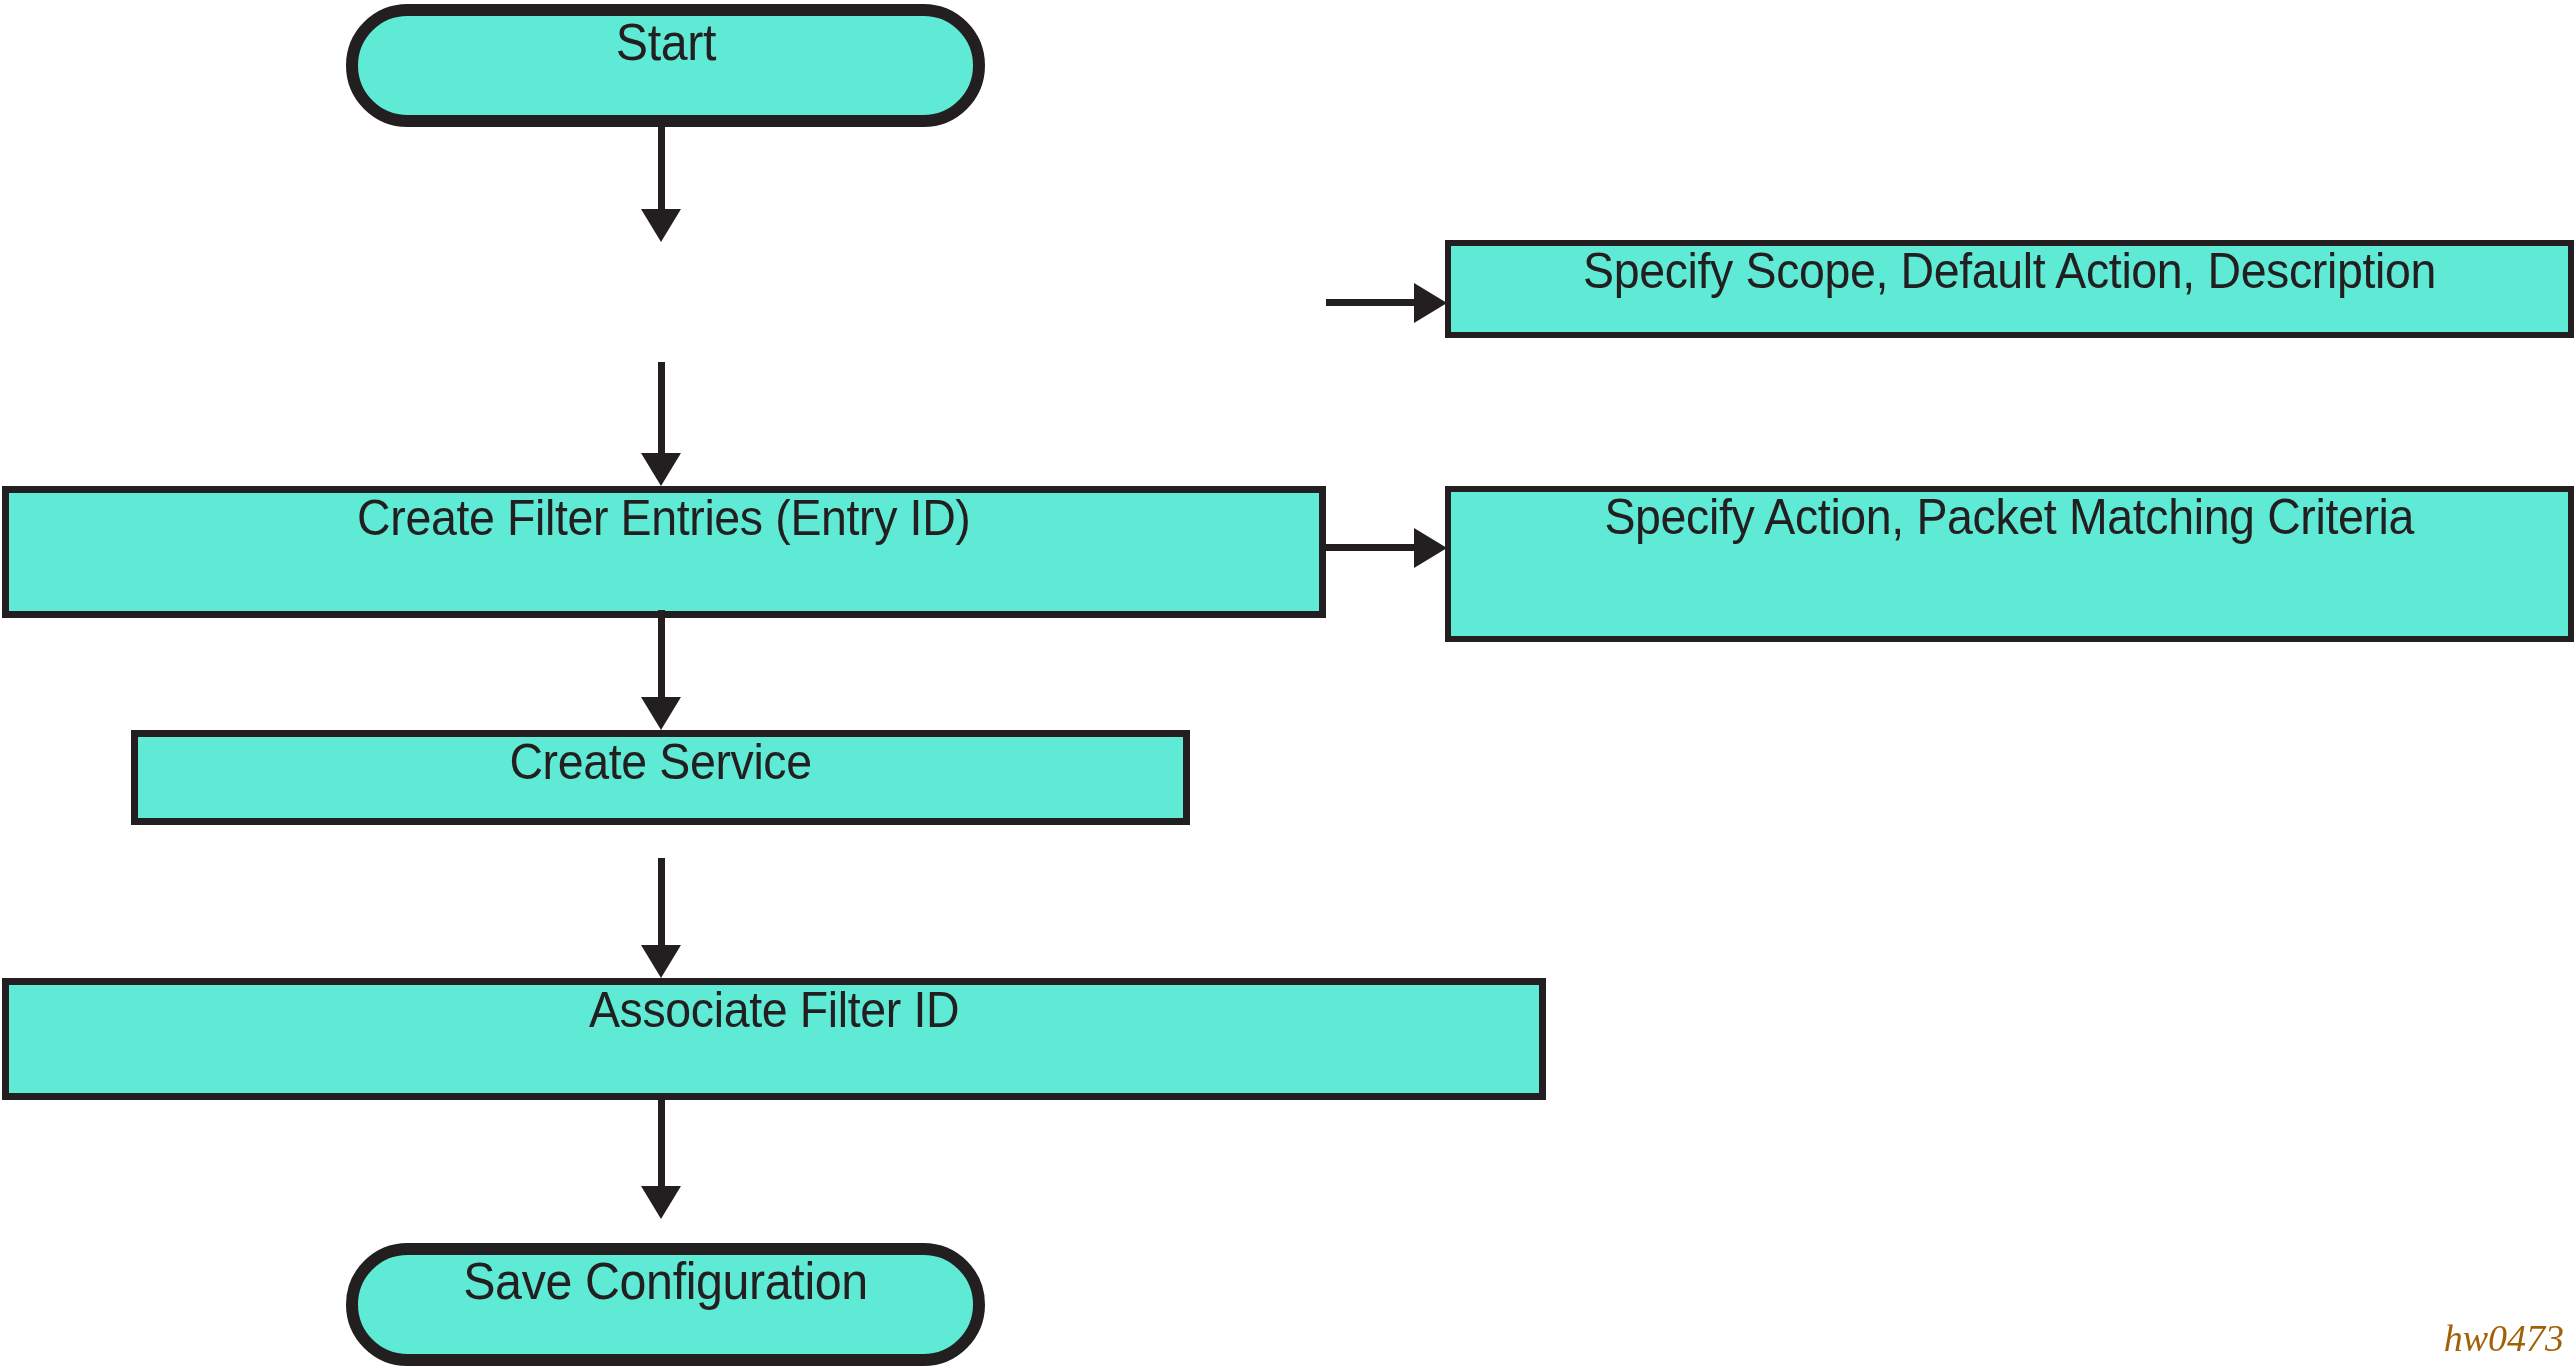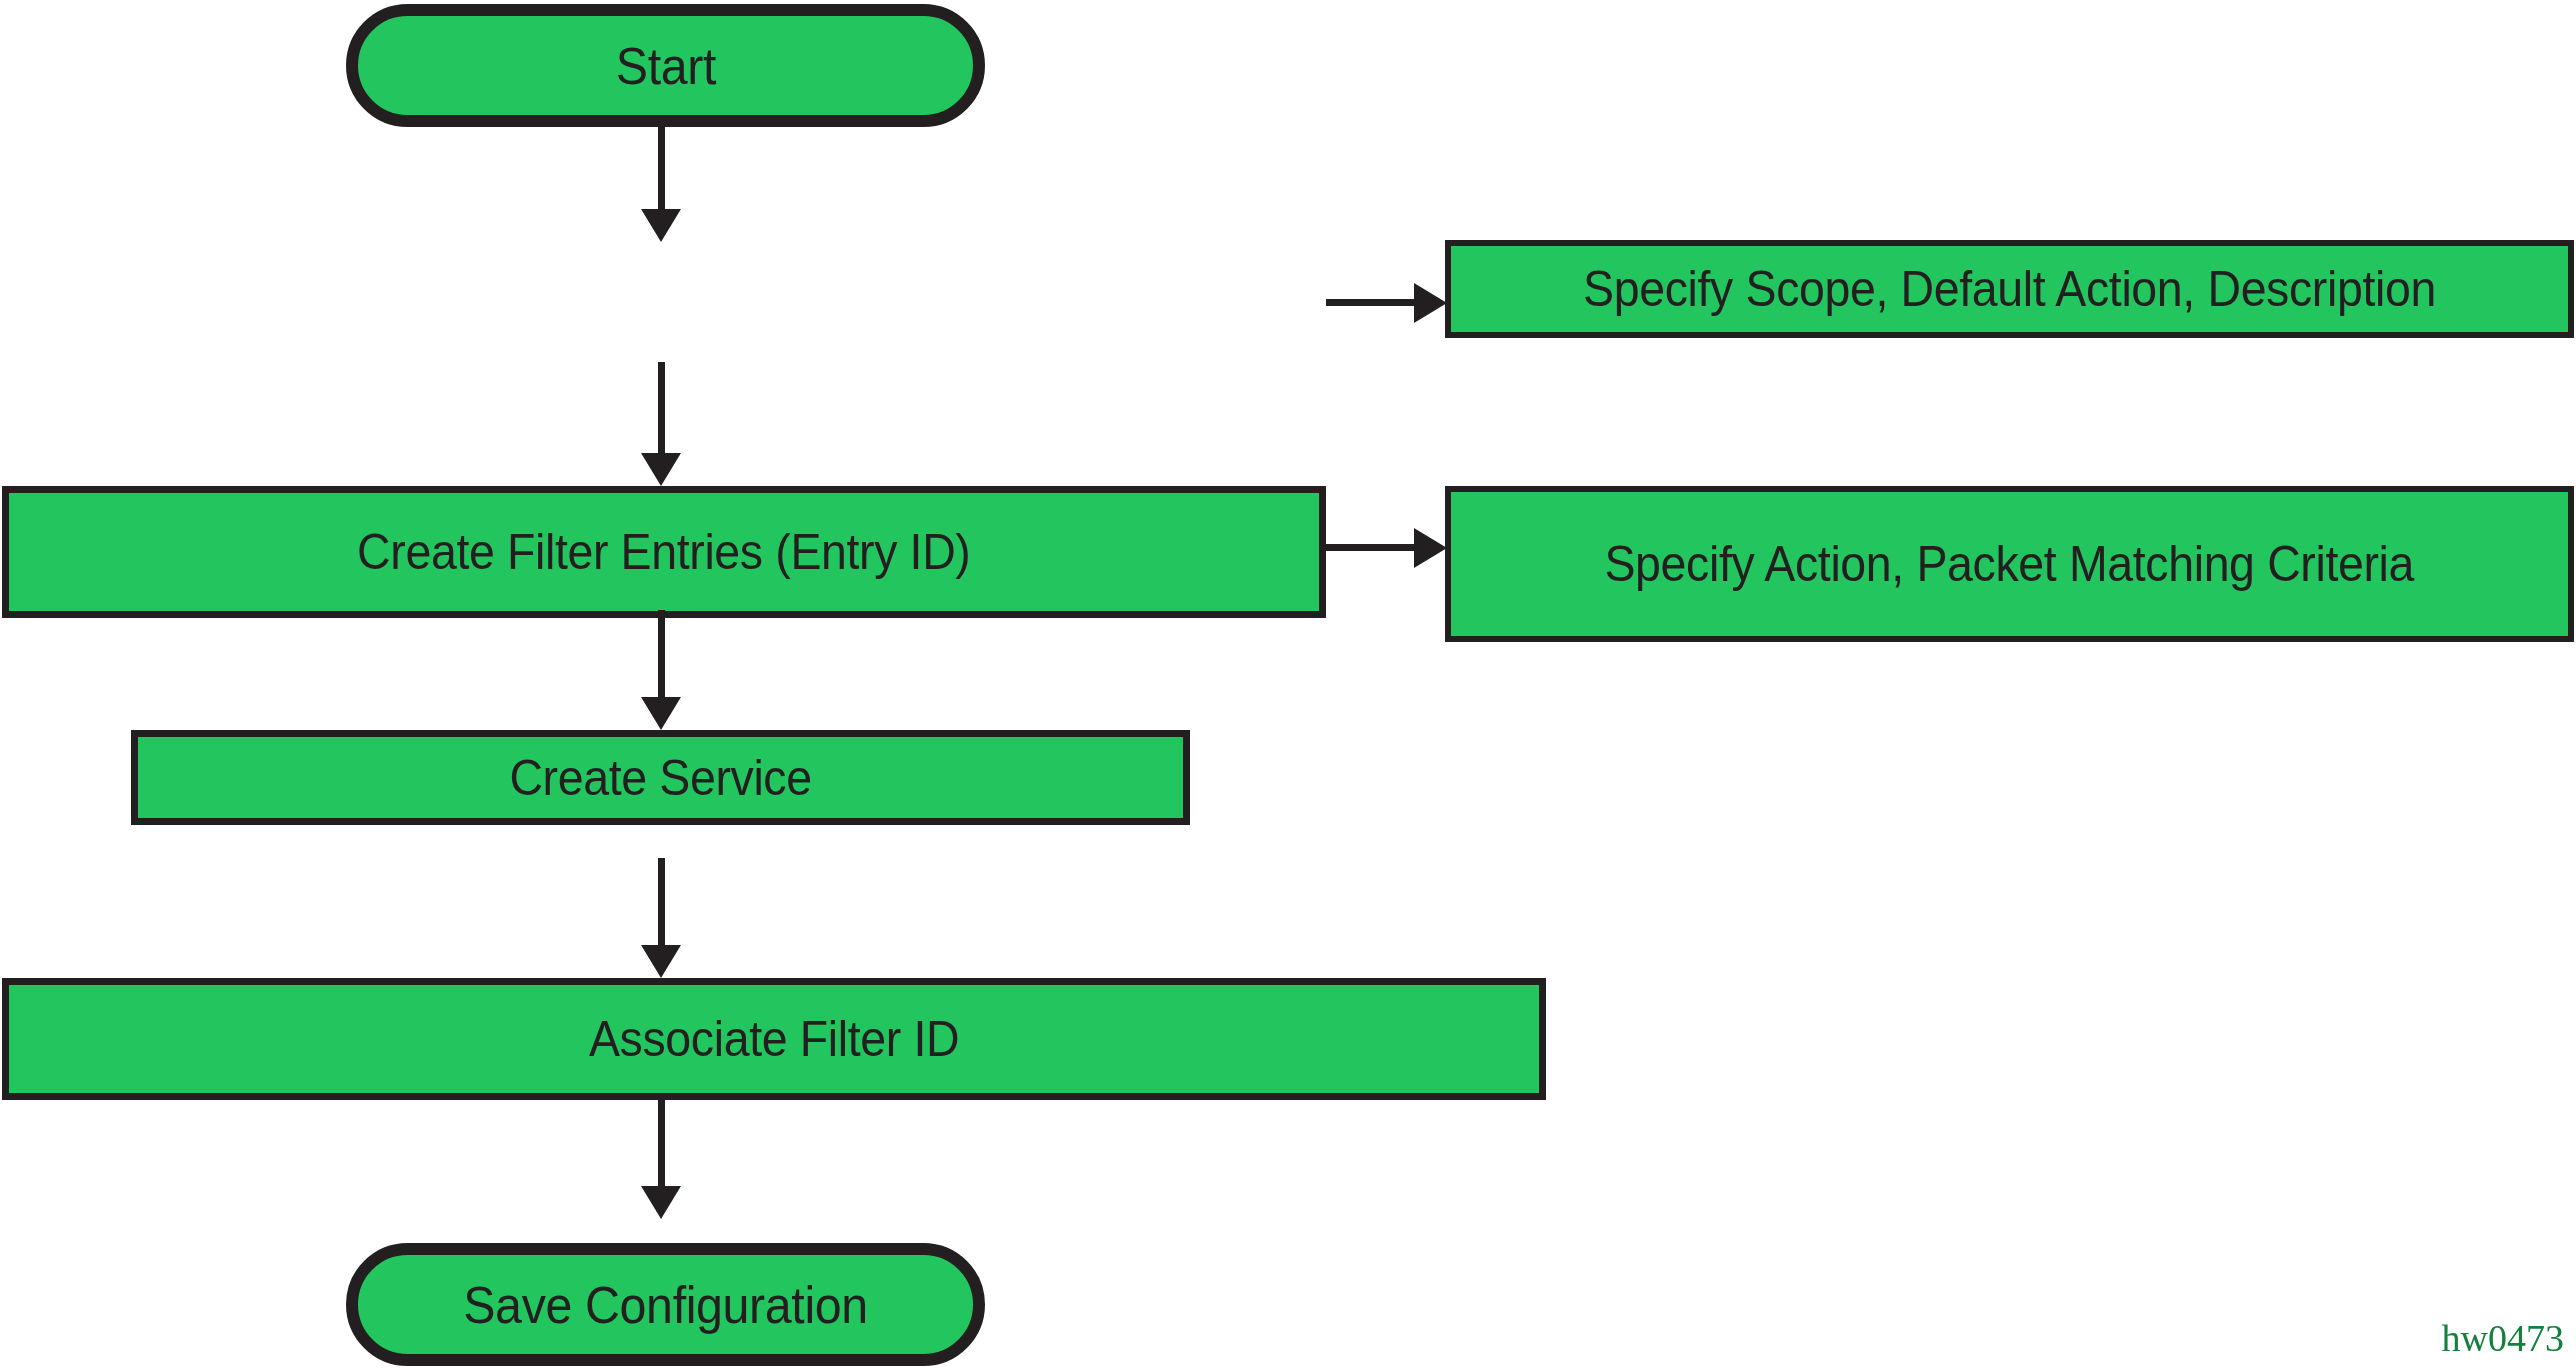--- a/index.html
+++ b/index.html
@@ -11,25 +11,24 @@
     position: relative;
     width: 2576px;
     height: 1369px;
     background: #ffffff;
     overflow: hidden;
     font-family: "Liberation Sans", sans-serif;
   }
   .node {
     position: absolute;
     box-sizing: border-box;
-    background: #22c55e;
+    background: #5eead4;
     border-style: solid;
     border-color: #231f20;
     display: flex;
-    align-items: center;
     justify-content: center;
     color: #231f20;
     line-height: 1;
     white-space: nowrap;
   }
   .terminator {
     border-width: 12px;
     border-radius: 62px;
   }
   .process {
@@ -73,22 +72,23 @@
     height: 0;
     border-top: 20px solid transparent;
     border-bottom: 20px solid transparent;
     border-left: 33px solid #231f20;
   }
   #figure-caption {
     position: absolute;
     right: 12px;
     bottom: 8.6px;
     font-family: "Liberation Serif", serif;
+    font-style: italic;
     font-size: 38px;
-    color: #15803d;
+    color: #a16207;
     white-space: nowrap;
     text-align: right;
   }
 </style>
 </head>
 <body>
 
 <div id="canvas">
 
   <div class="node terminator" style="left:346px; top:4.3px; width:639px; height:123px;">

